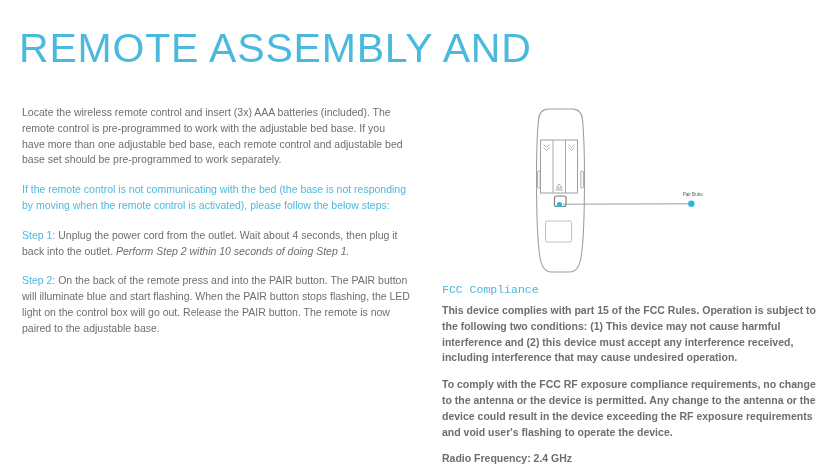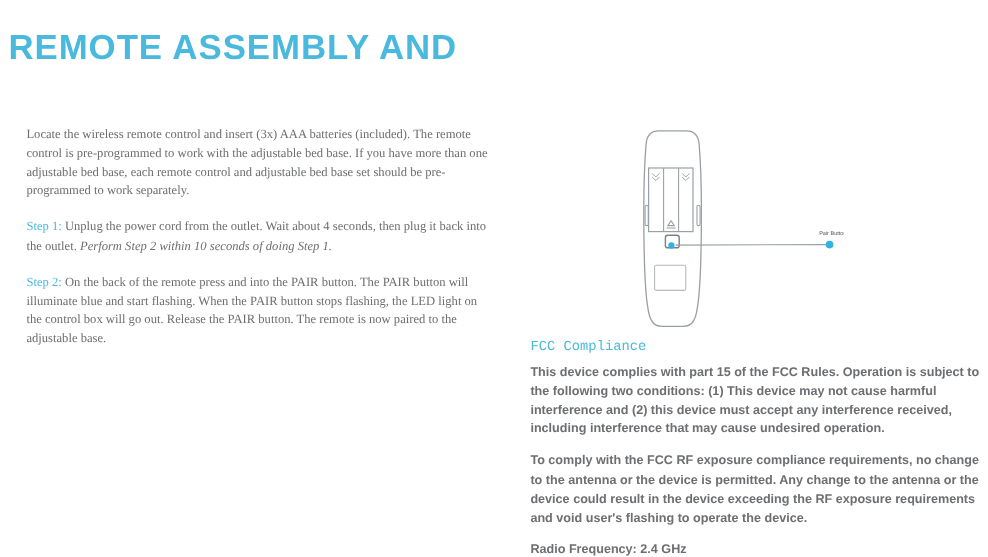--- a/index.html
+++ b/index.html
@@ -13,32 +13,32 @@
   body{
     width:823px;height:464px;
     background:#ffffff;
     font-family:"Liberation Sans", sans-serif;
     position:relative;
     overflow:hidden;
   }
   .page{position:relative;width:823px;height:464px;background:#fff;}
 
   .title{
-    position:absolute;left:7px;top:2px;
+    position:absolute;left:19px;top:2px;
     color:var(--accent);
-    font-size:29px;line-height:39px;
+    font-size:41px;line-height:39px;
     letter-spacing:0.8px;
-    font-weight:700;
+    font-weight:400;
   }
   .title span{display:block;}
 
   .col-left{
     position:absolute;left:22px;top:105px;width:388px;
     color:var(--body-text);
-    font-size:10.5px;line-height:15.8px;font-family:Liberation Serif, serif;
+    font-size:10.5px;line-height:15.8px;
   }
   .col-left p{margin:0 0 14px 0;}
   .notice{color:var(--accent);}
   .step-label{color:var(--accent);text-align:center;}
   .col-left em{font-style:italic;}
 
   .diagram{
     position:absolute;left:528px;top:104px;width:175px;height:172px;
   }
 
@@ -59,20 +59,21 @@
 <body>
 
 <div class="page">
 
   <h1 class="title">
     <span>REMOTE ASSEMBLY AND</span>
   </h1>
 
   <div class="col-left">
     <p>Locate the wireless remote control and insert (3x) AAA batteries (included). The remote control is pre-programmed to work with the adjustable bed base. If you have more than one adjustable bed base, each remote control and adjustable bed base set should be pre-programmed to work separately.</p>
+    <p class="notice">If the remote control is not communicating with the bed (the base is not responding by moving when the remote control is activated), please follow the below steps:</p>
     <p>
       <span class="step-label">Step 1:</span>
       <span>Unplug the power cord from the outlet. Wait about 4 seconds, then plug it back into the outlet.</span>
       <em>Perform Step 2 within 10 seconds of doing Step 1.</em>
     </p>
     <p>
       <span class="step-label">Step 2:</span>
       <span>On the back of the remote press and into the PAIR button. The PAIR button will illuminate blue and start flashing. When the PAIR button stops flashing, the LED light on the control box will go out. Release the PAIR button. The remote is now paired to the adjustable base.</span>
     </p>
   </div>

